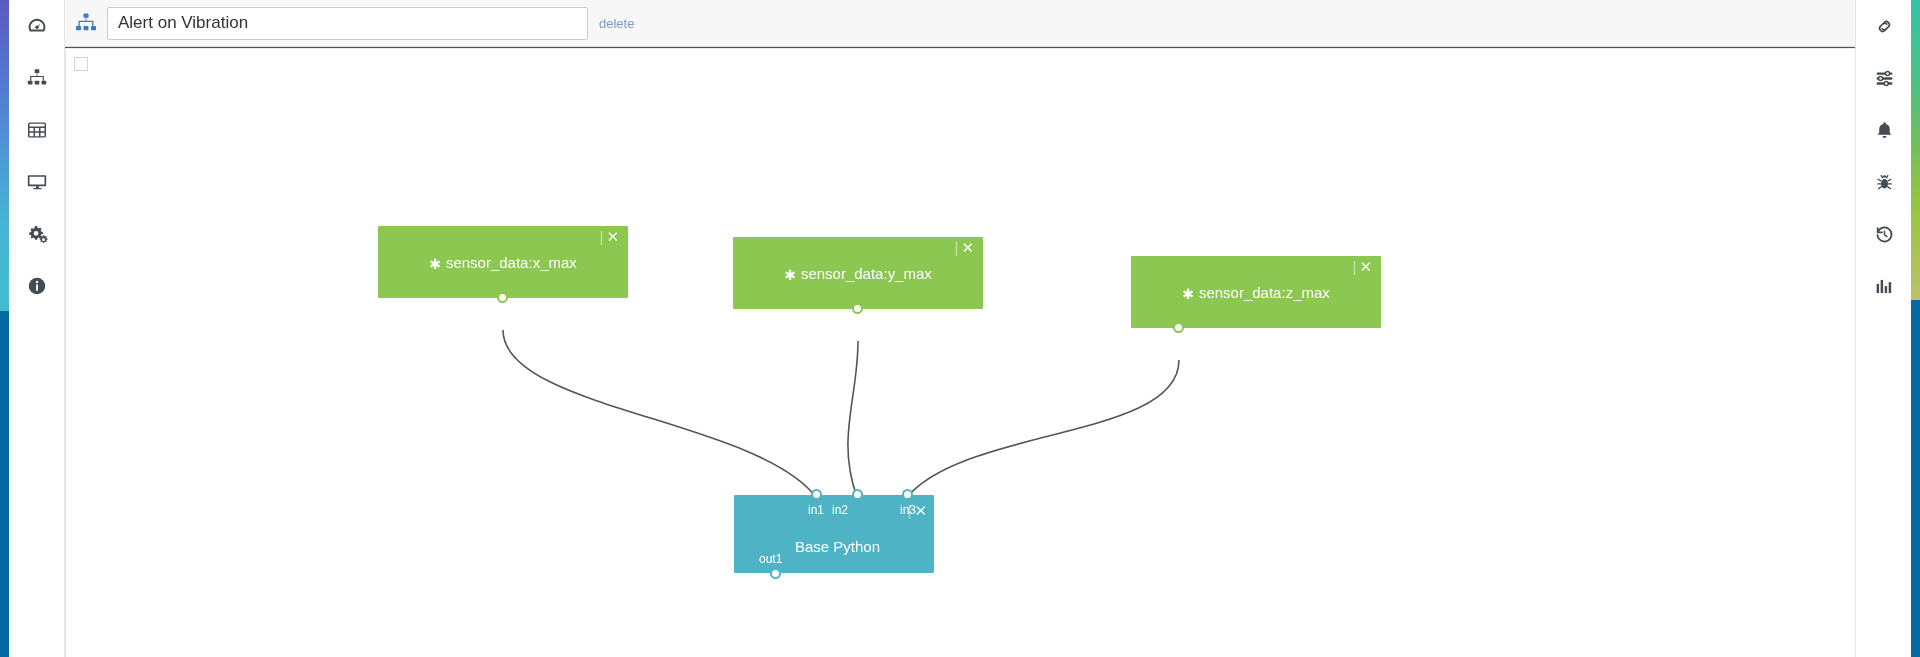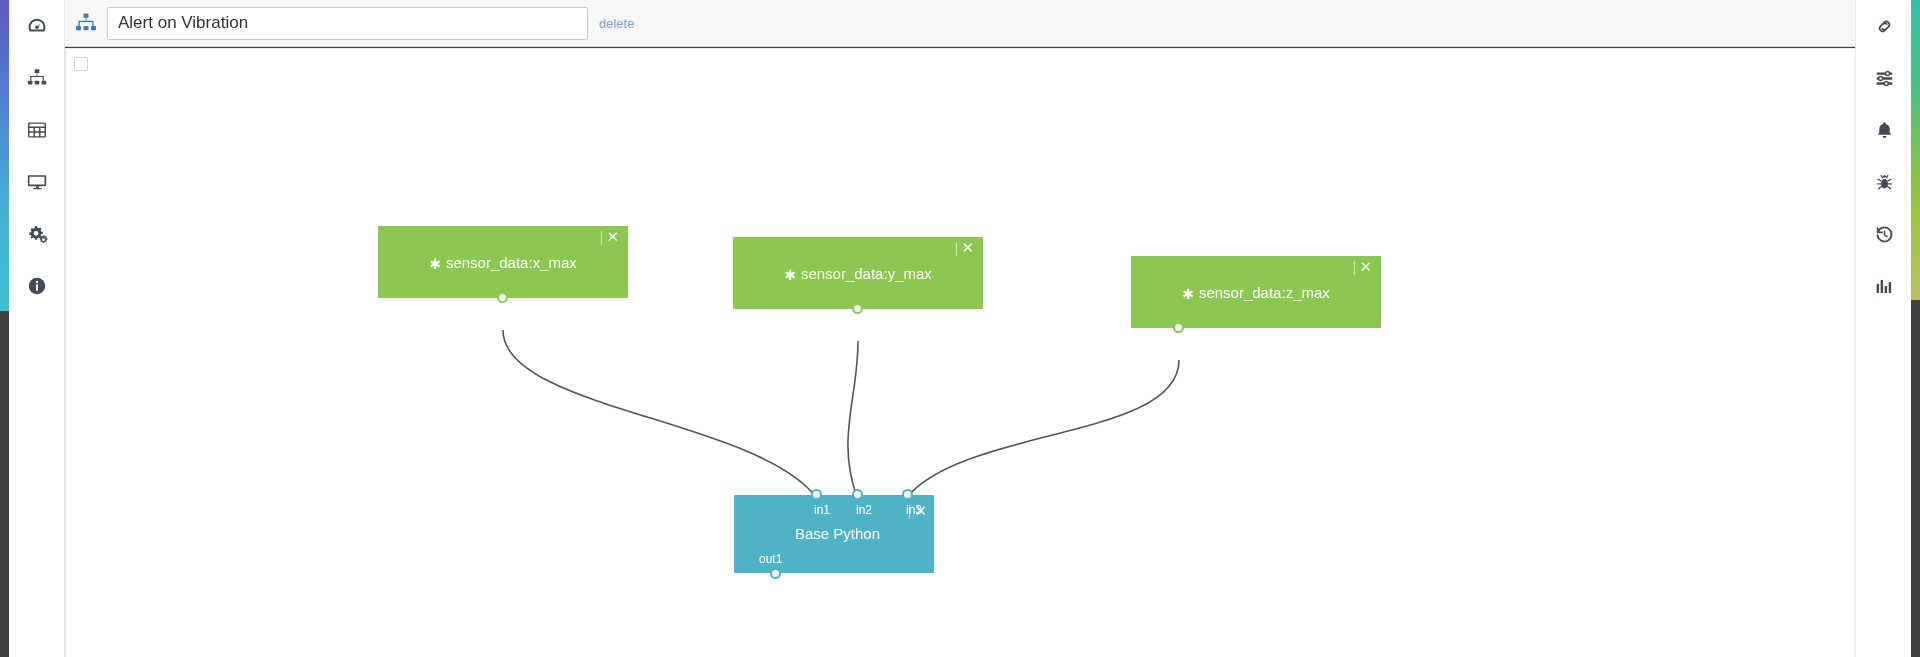--- a/index.html
+++ b/index.html
@@ -2,21 +2,21 @@
 <html><head>
 <meta charset="utf-8">
 <style>
   * { box-sizing: border-box; margin: 0; padding: 0; }
   html, body {
     width: 1920px; height: 657px;
     overflow: hidden;
     background: #ffffff;
     font-family: "Liberation Sans", sans-serif;
   }
-  .app { position: relative; width: 1920px; height: 657px; background: #404040; }
+  .app { position: relative; width: 1920px; height: 657px; background: #0369a1; }
 
   
   .left-strip {
     position: absolute; left: 0; top: 0;
     width: 9px; height: 311px;
     background: linear-gradient(to bottom, #5b5bc0 0%, #5472cf 22%, #4f93d6 46%, #45b5d4 72%, #42bed0 100%);
   }
   
   .right-strip {
     position: absolute; right: 0; top: 0;
@@ -155,27 +155,27 @@
     position: absolute;
     width: 11px; height: 11px;
     border-radius: 50%;
     background: #ffffff;
     cursor: crosshair;
   }
   .port-green { border: 2px solid #8cc751; }
   .port-blue  { border: 2px solid #4fb3c6; }
 
   .node-blue-title {
-    position: absolute; left: 0; right: 0; top: 30px;
+    position: absolute; left: 0; right: 0; top: 43px;
     text-align: center; color: #ffffff; font-size: 15px; margin-left: 7px;
   }
   .in-label {
     position: absolute; top: 8px;
     color: #ffffff; font-size: 12px;
-    text-align: right; width: 28px;
+    text-align: center; width: 28px;
   }
   .out-label {
     position: absolute; left: 25px; bottom: 7px;
     color: #ffffff; font-size: 12px; margin-top: 16px;
   }
 
   .edges { position: absolute; left: 0; top: 0; width: 1830px; height: 609px; pointer-events: none; }
 </style>
 </head>
 <body>
@@ -288,21 +288,21 @@
       <div class="node node-blue" style="left:668px; top:446px;">
         <span class="node-close" style="top:8px; right:6px;">
           <span class="bar">|</span><span>✕</span>
         </span>
 
         <div class="port port-blue" style="left:77px; top:-6px;"></div>
         <div class="port port-blue" style="left:118px; top:-6px;"></div>
         <div class="port port-blue" style="left:168px; top:-6px;"></div>
 
         <span class="in-label" style="left:68px;">in1</span>
-        <span class="in-label" style="left:110px;">in2</span>
+        <span class="in-label" style="left:92px;">in2</span>
         <span class="in-label" style="left:160px;">in3</span>
 
         <div class="node-blue-title">Base Python</div>
 
         <span class="out-label">out1</span>
         <div class="port port-blue" style="left:36px; top:73px;"></div>
       </div>
 
       <div class="scroll-track">
         <div class="scroll-thumb"></div>

